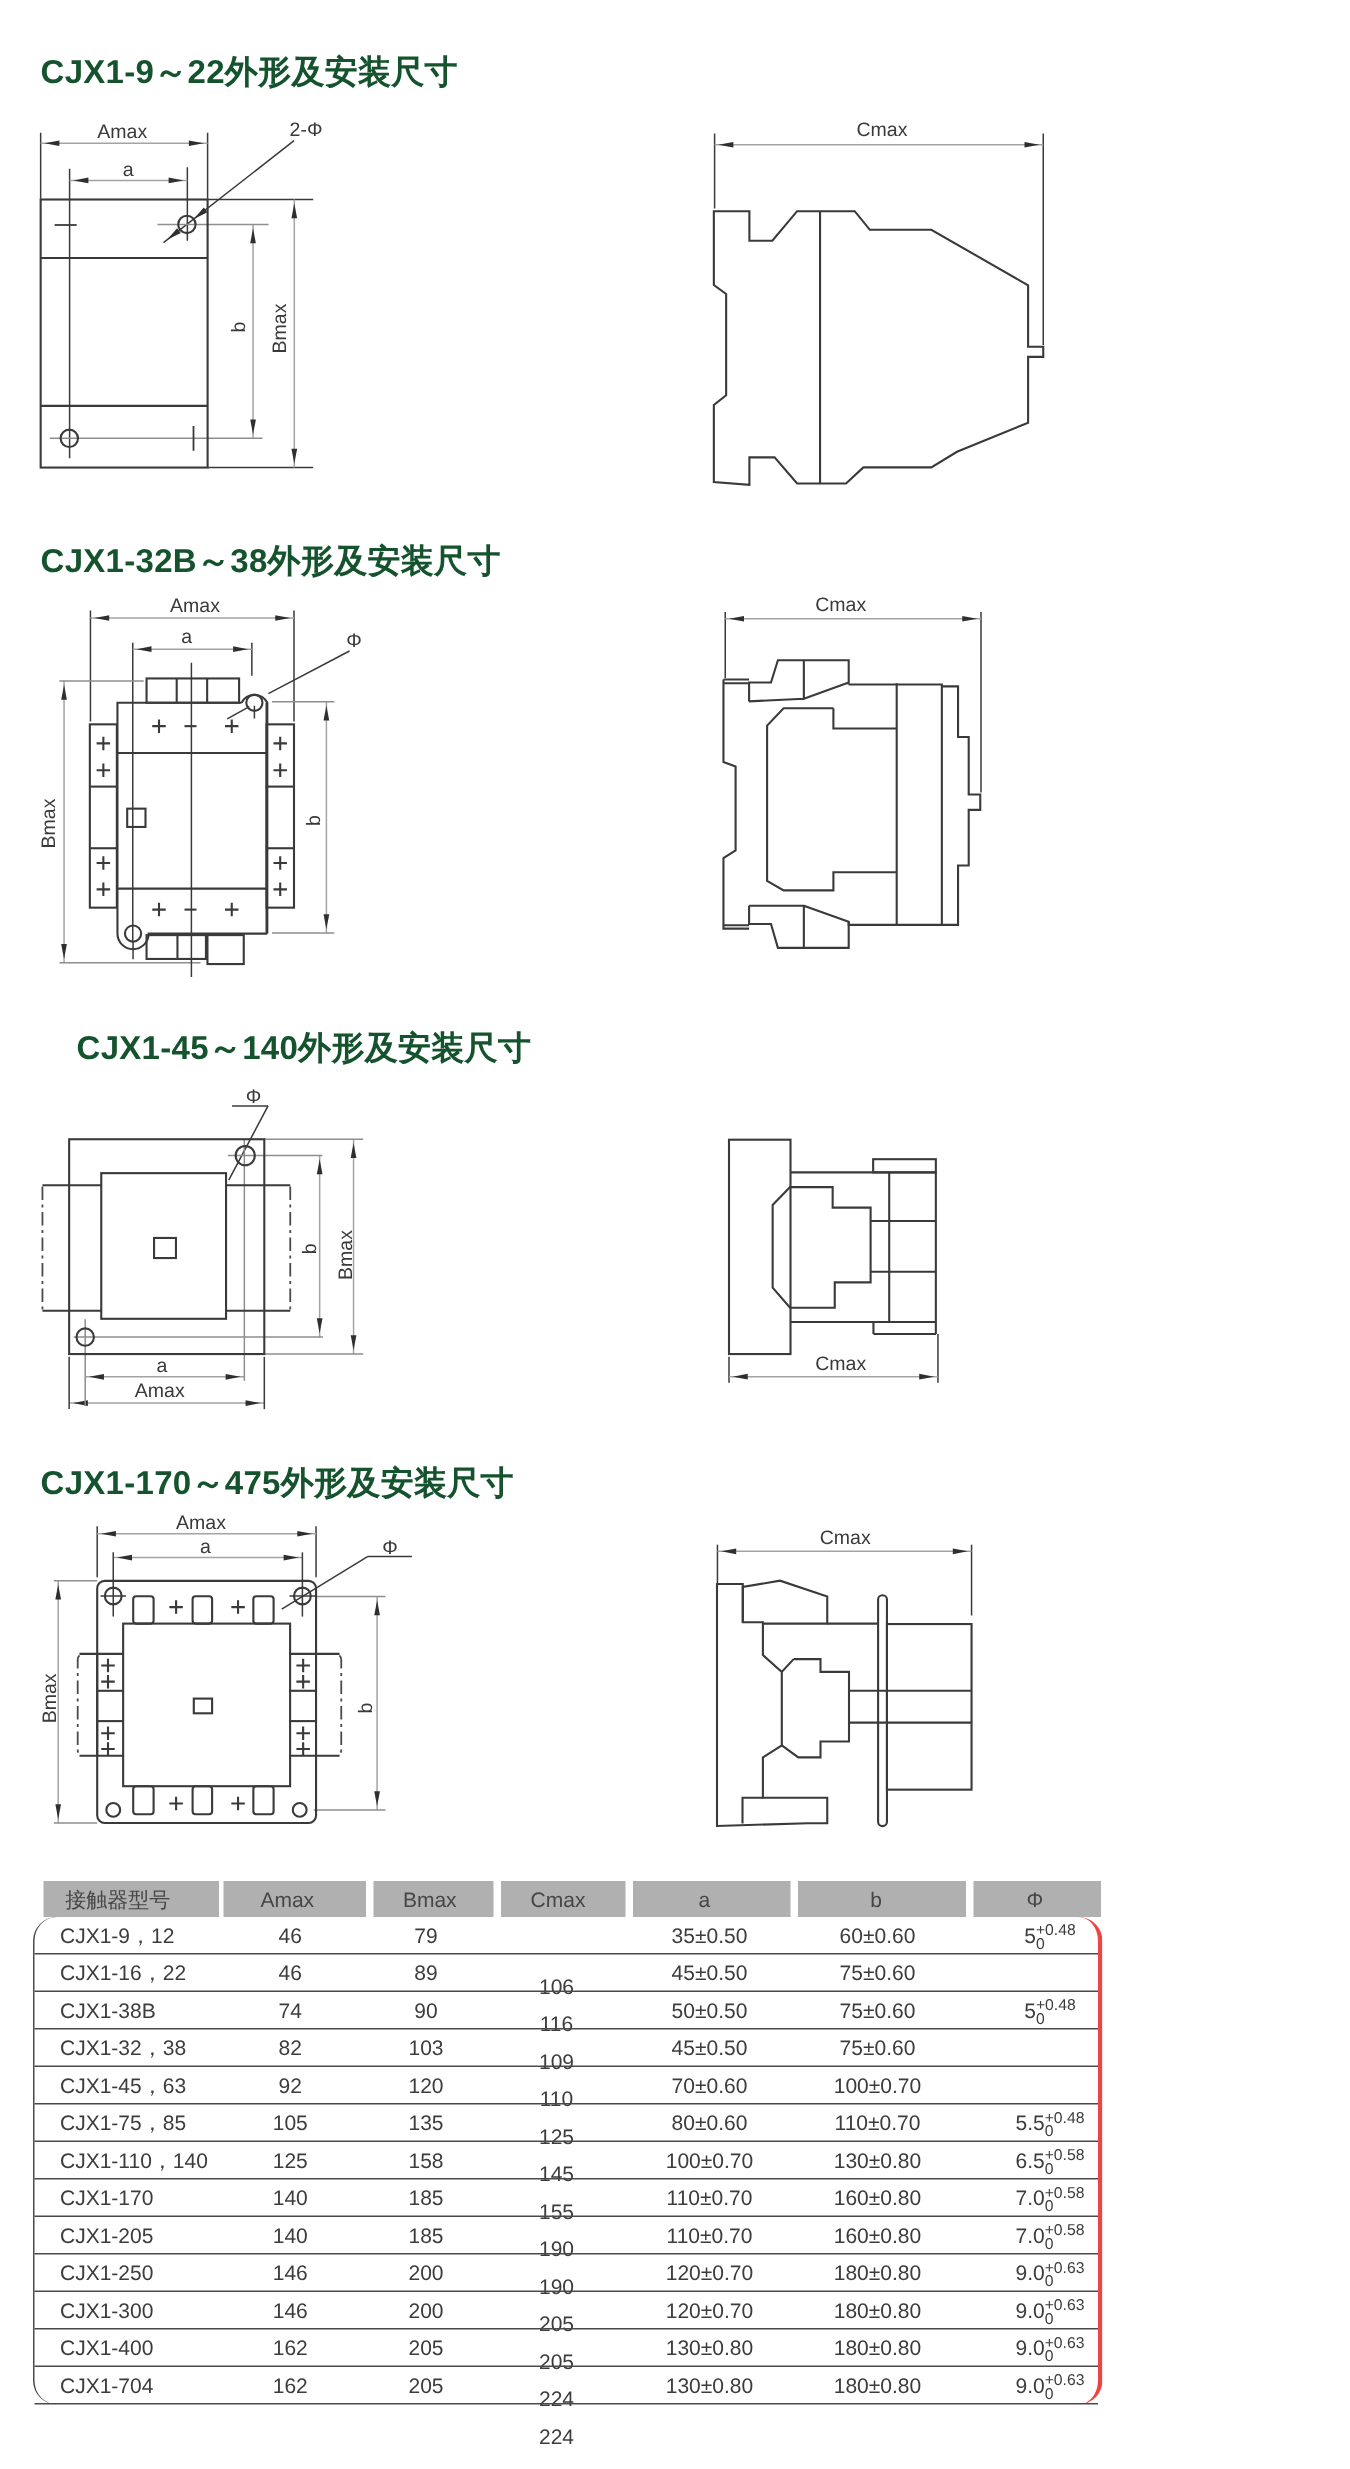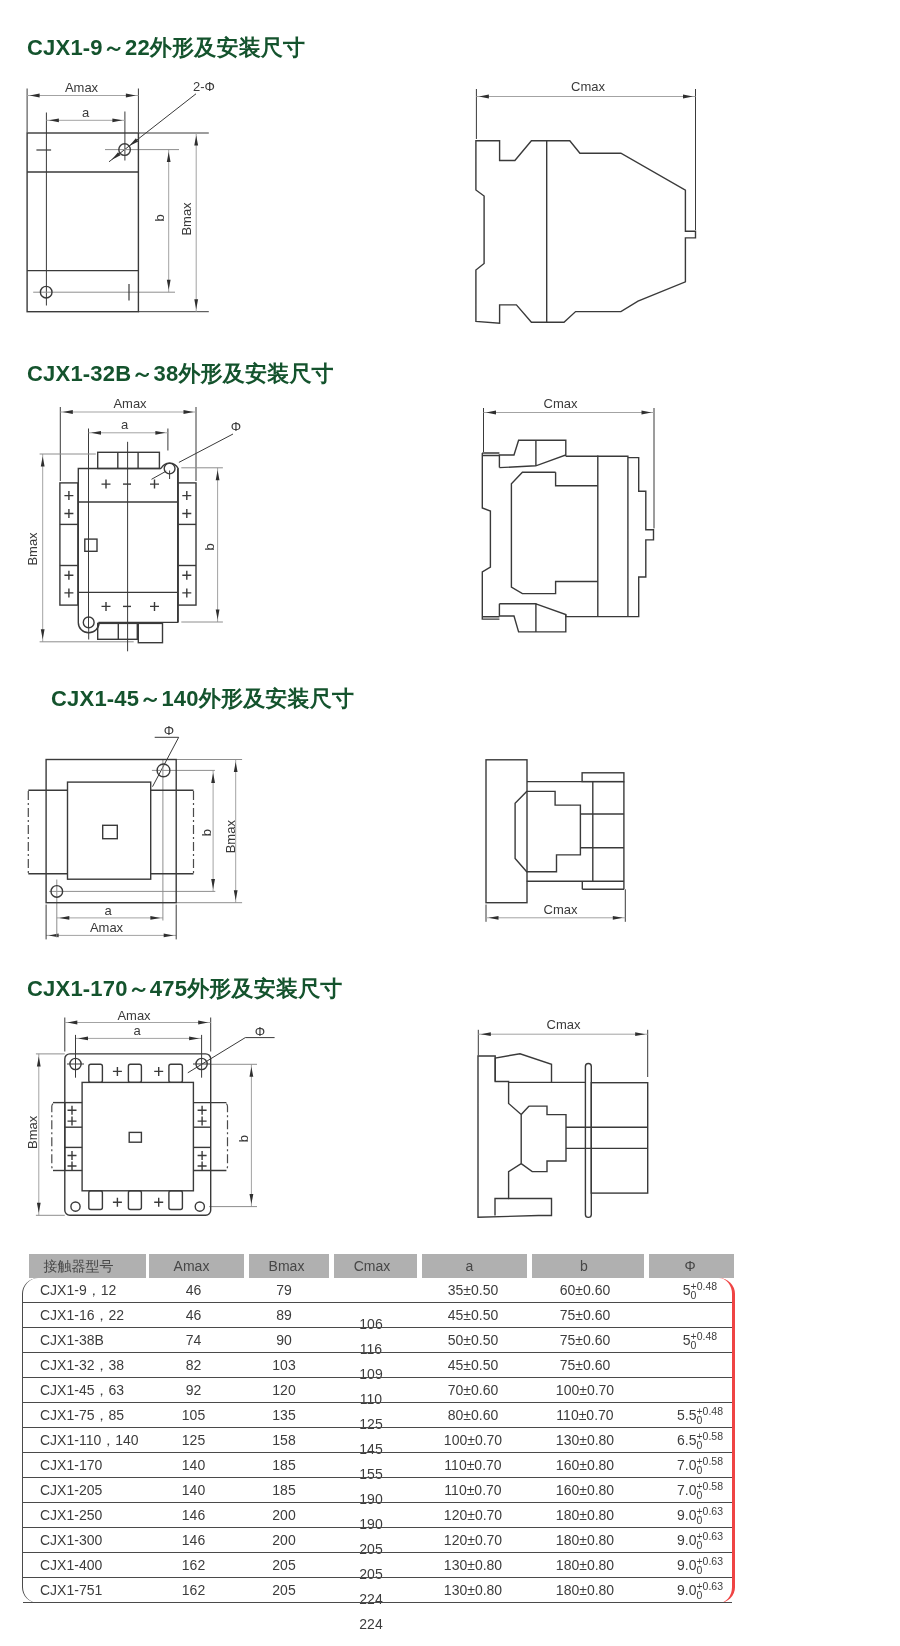--- a/index.html
+++ b/index.html
@@ -446,21 +446,21 @@
     <div class="tr">
         <div class="c0">CJX1-400</div>
         <div class="c1">162</div>
         <div class="c2">205</div>
         <div class="c3">224</div>
         <div class="c4">130±0.80</div>
         <div class="c5">180±0.80</div>
         <div class="c6">9.0<span class="tol"><b>+0.63</b><b>0</b></span></div>
       </div>
     <div class="tr">
-        <div class="c0">CJX1-751</div>
+        <div class="c0">CJX1-704</div>
         <div class="c1">162</div>
         <div class="c2">205</div>
         <div class="c3">224</div>
         <div class="c4">130±0.80</div>
         <div class="c5">180±0.80</div>
         <div class="c6">9.0<span class="tol"><b>+0.63</b><b>0</b></span></div>
       </div>
   </div>
 </div>
 

